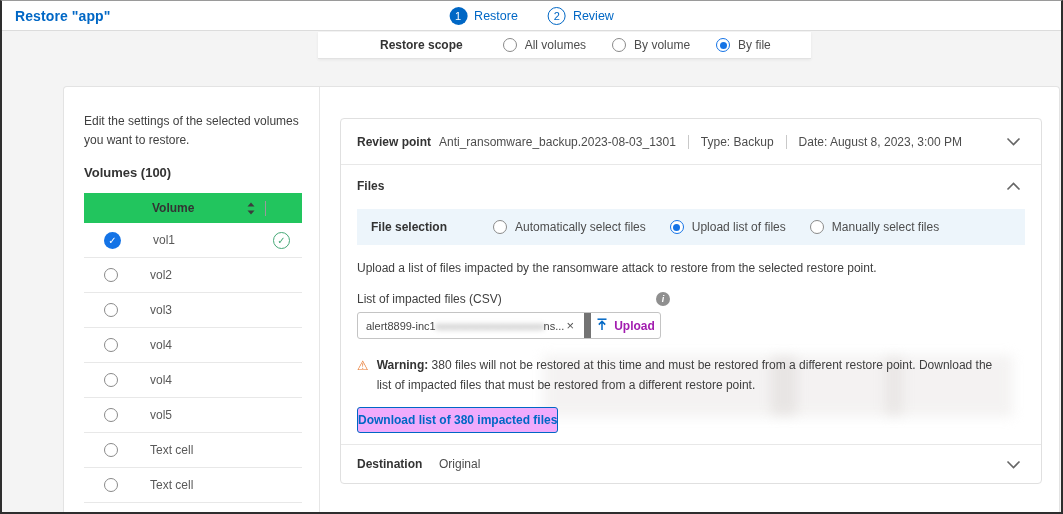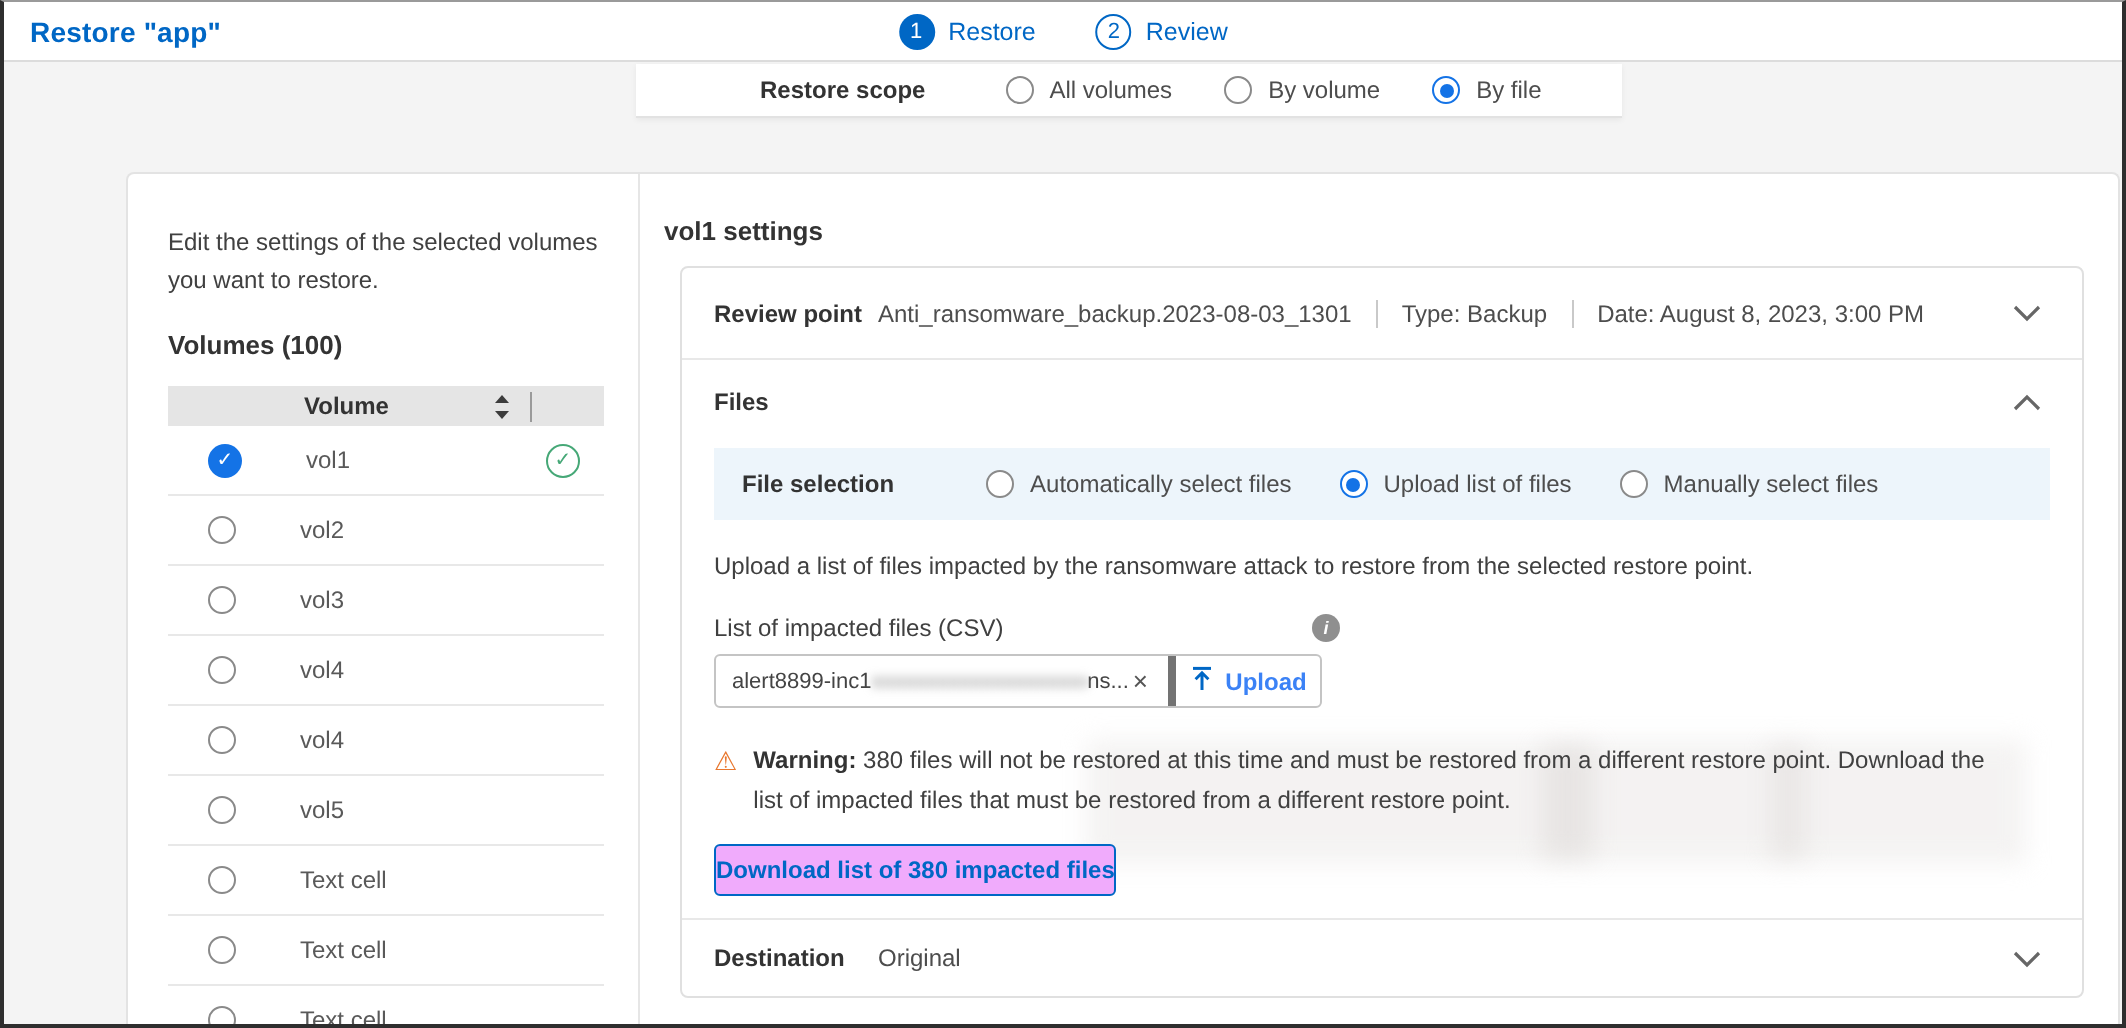--- a/index.html
+++ b/index.html
@@ -37,21 +37,21 @@
 
   
   .main-card { position:absolute; left:61px; top:85px; width:997px; height:431px; background:#fff;
                border:1px solid #e3e3e3; border-bottom:none; border-radius:4px 4px 0 0; display:flex; }
 
   
   .left-panel { width:256px; border-right:1px solid #e6e6e6; padding:25px 18px 0 20px; }
   .panel-desc { font-size:12px; color:#404040; line-height:1.55; width:226px; }
   .volumes-title { font-size:13px; font-weight:bold; color:#333; margin-top:16px; }
   .vol-table { margin-top:13px; width:218px; }
-  .vol-thead { height:20px; background:#e5e5e5; display:flex; align-items:center; padding-left:68px; }
+  .vol-thead { height:30px; background:#22c55e; display:flex; align-items:center; padding-left:68px; }
   .vol-th { font-size:12px; font-weight:bold; color:#333; }
   .sort-icon { margin-left:52px; display:flex; cursor:pointer; }
   .col-resizer { width:1px; height:15px; background:#9a9a9a; margin-left:9px; cursor:col-resize; }
   .vol-row { height:35px; display:flex; align-items:center; padding:0 12px 0 20px;
              border-bottom:1px solid #e8e8e8; cursor:pointer; }
   .vol-name { font-size:12px; color:#595959; margin-left:32px; }
   .check-circle { width:17px; height:17px; border-radius:50%; background:#1473E6; color:#fff;
                   font-size:10px; display:flex; align-items:center; justify-content:center; flex:0 0 auto; }
   .status-check { margin-left:auto; width:17px; height:17px; border-radius:50%; border:1.5px solid #46A877;
                   color:#46A877; font-size:10px; display:flex; align-items:center; justify-content:center; }
@@ -79,22 +79,22 @@
   .csv-label { font-size:12px; color:#404040; }
   .info-icon { width:14px; height:14px; border-radius:50%; background:#8f8f8f; color:#fff; font-size:9px;
                font-weight:bold; display:flex; align-items:center; justify-content:center;
                font-style:italic; cursor:pointer; }
   .chip-group { margin-top:6px; width:304px; height:27px; border:1px solid #c4c4c4; border-radius:3px;
                 display:flex; align-items:stretch; background:#fff; }
   .chip-file { flex:1; display:flex; align-items:center; padding:0 8px; overflow:hidden; }
   .chip-text { font-size:11px; color:#444; white-space:nowrap; }
   .blurred { filter:blur(2.5px); color:#8d8d8d; display:inline-block; max-width:118px; overflow:hidden; }
   .chip-close { margin-left:auto; color:#555; font-size:13px; cursor:pointer; padding:0 2px; }
-  .chip-upload { width:76px; border-left:4px solid #737373; display:flex; align-items:center;
-                 justify-content:center; gap:6px; cursor:pointer; color:#3b82f6;
+  .chip-upload { width:76px; border-left:7px solid #737373; display:flex; align-items:center;
+                 justify-content:center; gap:6px; cursor:pointer; color:#a21caf;
                  font-size:12px; font-weight:bold; }
   .warning-row { margin-top:17px; display:flex; gap:8px; }
   .warning-icon { color:#E8772E; font-size:13px; line-height:1.5; }
   .warning-text { font-size:12px; color:#404040; width:632px; line-height:1.65; }
   .warning-strong { font-weight:bold; color:#333; }
   .download-btn { margin-top:11px; display:inline-block; background:#f0abfc; border:1px solid #0067C5;
                   color:#0067C5; font-size:12px; font-weight:bold; padding:5px 0; border-radius:3px;
                   cursor:pointer; font-family:inherit; }
   
   .wm-zone { position:absolute; left:202px; top:234px; width:480px; height:70px; z-index:0;
@@ -191,21 +191,20 @@
           <span class="vol-name">Text cell</span>
         </div>
         <div class="vol-row">
           <span class="radio"></span>
           <span class="vol-name">Text cell</span>
         </div>
       </div>
     </div>
 
     <div class="right-panel">
-      <div class="settings-title">vol1 settings</div>
 
       <div class="settings-card">
 
         <div class="wm-zone">
           <div class="wm wm1"></div>
             <div class="wm wm2"></div>
             <div class="wm wm3"></div>
         </div>
 
         <div class="card-row restore-point-row">

